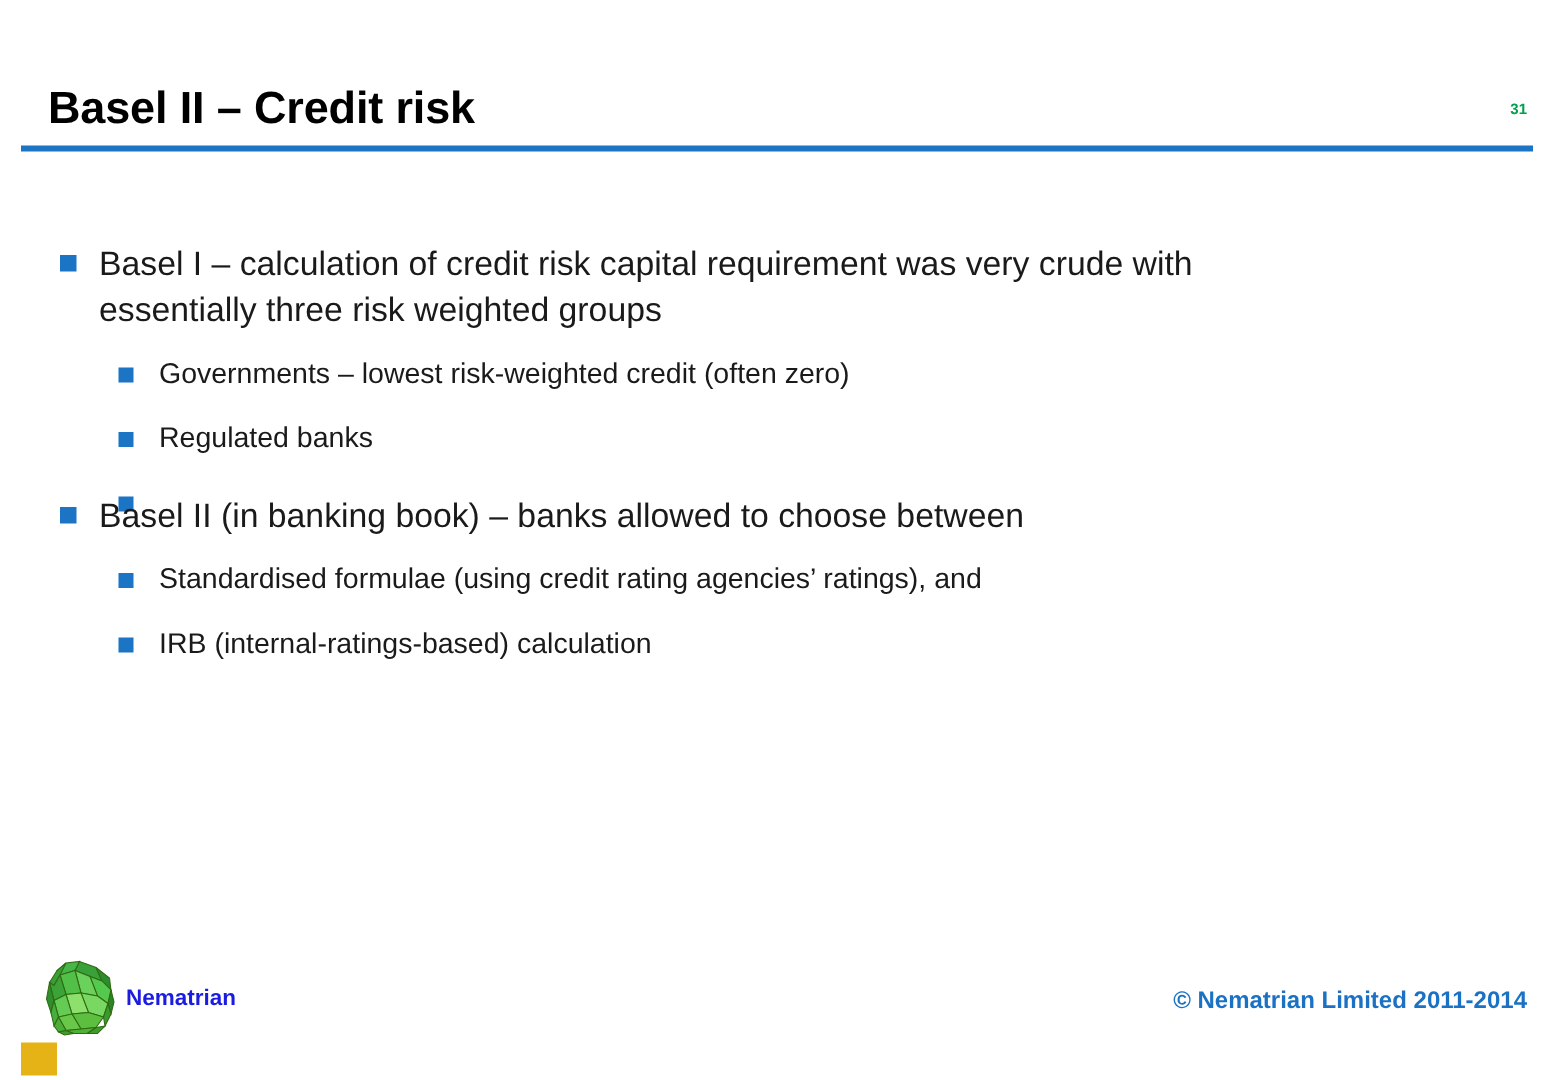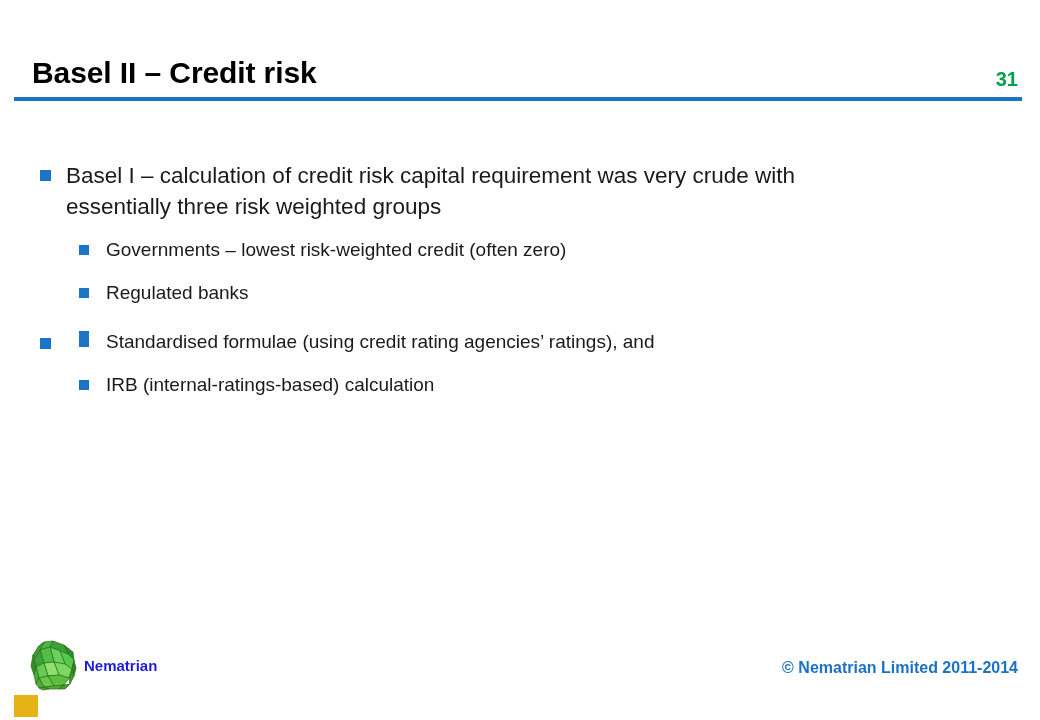--- a/index.html
+++ b/index.html
@@ -32,21 +32,21 @@
     font-weight: bold;
     color: #000000;
     letter-spacing: -0.1px;
     white-space: nowrap;
   }
 
   .page-number {
     position: absolute;
     right: 22px;
     top: 68px;
-    font-size: 20px;
+    font-size: 10px;
     font-weight: bold;
     color: #00a14b;
     text-align: right;
   }
 
   .title-rule {
     position: absolute;
     left: 14px;
     top: 97px;
     width: 1008px;
@@ -174,20 +174,21 @@
       <span class="marker"></span>
       <span class="btext">Regulated banks</span>
     </div>
 
     <div class="bullet bullet-l2">
       <span class="marker"></span>
     </div>
 
     <div class="bullet bullet-l1 group-gap-big">
       <span class="marker"></span>
+      <span class="btext">Basel II (in banking book) – banks allowed to choose between</span>
     </div>
 
     <div class="bullet bullet-l2 group-gap-top">
       <span class="marker"></span>
       <span class="btext">Standardised formulae (using credit rating agencies’ ratings), and</span>
     </div>
 
     <div class="bullet bullet-l2 group-gap-top">
       <span class="marker"></span>
       <span class="btext">IRB (internal-ratings-based) calculation</span>

